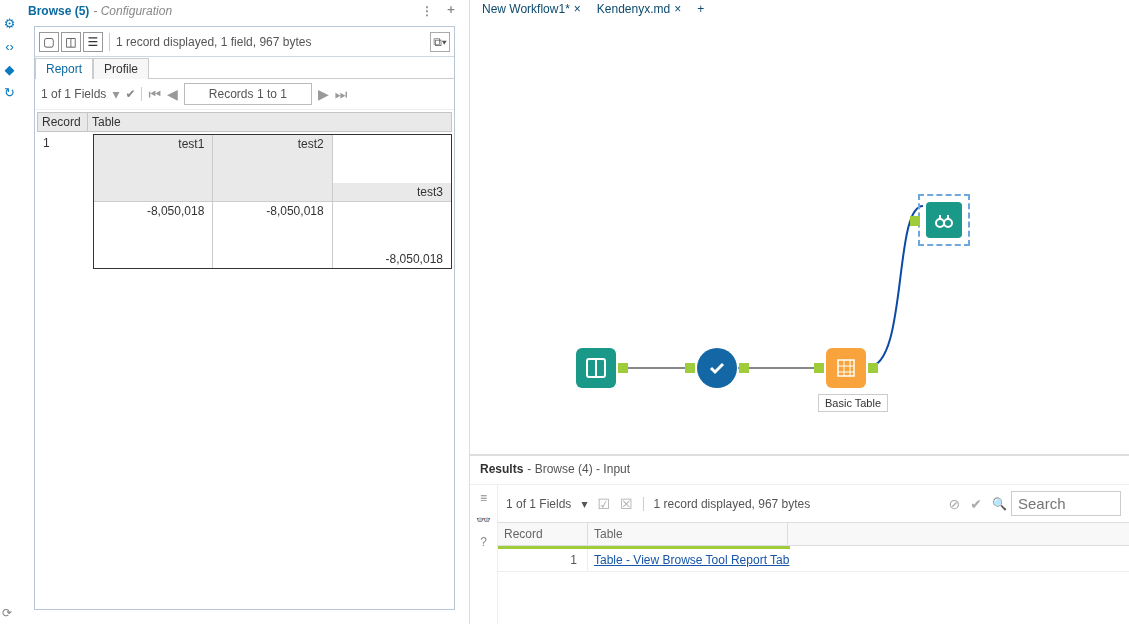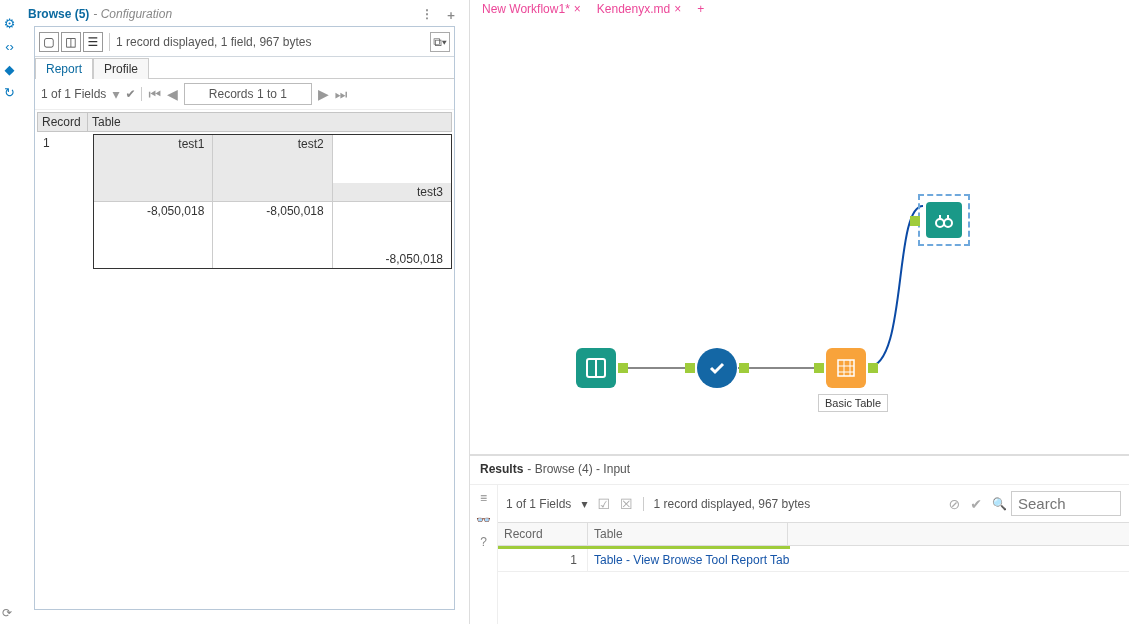--- a/index.html
+++ b/index.html
@@ -2,21 +2,21 @@
 <html><head>
 <meta charset="utf-8">
 <style>
 * { box-sizing: border-box; margin: 0; padding: 0; font-family: "Segoe UI", Tahoma, sans-serif; }
 body { width: 1129px; height: 624px; background: #fff; display: flex; font-size: 12px; color: #333; position: relative; overflow: hidden; }
 
 .left-icons { width: 20px; display: flex; flex-direction: column; align-items: center; padding-top: 16px; gap: 8px; border-right: 1px solid transparent; }
 .left-icons .icon { color: #0b7abf; cursor: pointer; font-size: 13px; }
 
 .config-panel { width: 450px; display: flex; flex-direction: column; border-right: 1px solid #ddd; }
-.config-header { height: 18px; padding: 7px 8px; color: #0b6aa0; font-weight: 600; font-size: 12px; display: flex; align-items: flex-start; gap: 4px; }
+.config-header { height: 18px; padding: 0 8px; color: #0b6aa0; font-weight: 600; font-size: 12px; display: flex; align-items: flex-end; gap: 4px; }
 .config-header .subtitle { color: #888; font-weight: 400; font-style: italic; }
 .config-header .spacer { flex: 1; }
 .config-header .hdr-icon { color: #888; padding: 0 4px; cursor: pointer; }
 
 .config-body { flex: 1; margin: 8px 14px 14px; border: 1px solid #b8c8d8; background: #fff; display: flex; flex-direction: column; }
 .cb-toolbar { height: 30px; border-bottom: 1px solid #d0d7de; display: flex; align-items: center; padding: 0 4px; gap: 2px; }
 .cb-toolbar .tb-btn { width: 20px; height: 20px; border: 1px solid #999; background: #fff; display: inline-flex; align-items: center; justify-content: center; cursor: pointer; }
 .cb-toolbar .divider { width: 1px; height: 18px; background: #ccc; margin: 0 4px; }
 .cb-toolbar .status { flex: 0 0 auto; color: #555; }
 .cb-toolbar .flex { flex: 1; }
@@ -37,21 +37,21 @@
 .dt-hdr .rec { width: 50px; padding: 2px 4px; border-right: 1px solid #c5c5c5; }
 .dt-hdr .tbl { flex: 1; padding: 2px 4px; }
 .inner-table { margin-left: 56px; border: 1px solid #333; margin-top: 2px; }
 .inner-table .row { display: flex; }
 .inner-table .cell { flex: 1; text-align: right; padding: 2px 8px; border-right: 1px solid #ccc; }
 .inner-table .cell:last-child { border-right: none; margin-top: 48px; }
 .inner-table .hdr .cell { background: #e9e9e9; border-bottom: 1px solid #ccc; }
 .rec-num { position: absolute; margin-top: 2px; padding-left: 6px; color: #333; }
 
 .right-pane { flex: 1; display: flex; flex-direction: column; }
-.canvas-tabs { height: 18px; display: flex; align-items: center; padding-left: 12px; gap: 16px; color: #ec4899; }
+.canvas-tabs { height: 18px; display: flex; align-items: center; padding-left: 12px; gap: 16px; color: #0c4a6e; }
 .canvas-tabs .ctab { display: flex; align-items: center; gap: 4px; cursor: pointer; }
 .canvas { flex: 1; position: relative; background: #fff; }
 
 .node { position: absolute; width: 40px; height: 40px; border-radius: 6px; display: flex; align-items: center; justify-content: center; }
 .node.green { background: #1a9988; }
 .node.blue { background: #1467a5; border-radius: 50%; }
 .node.orange { background: #f8a33b; }
 .port { position: absolute; width: 10px; height: 10px; background: #9fcc3b; }
 .port.in { left: -12px; top: 15px; }
 .port.out { right: -12px; top: 15px; }
@@ -77,21 +77,21 @@
 .search { display: flex; align-items: center; gap: 4px; color: #888; }
 .search input { border: 1px solid #ccc; padding: 3px 6px; width: 110px; font-size: 15px; }
 
 .results-table { }
 .rt-hdr { display: flex; background: #f8f8f8; border-top: 1px solid #ddd; border-bottom: 1px solid #ddd; }
 .rt-hdr .rcol { width: 90px; padding: 4px 6px; border-right: 1px solid #ddd; color: #666; }
 .rt-hdr .tcol { width: 200px; padding: 4px 6px; border-right: 1px solid #ddd; color: #666; }
 .rt-divider { height: 3px; background: #9fcc3b; margin: 0 0; width: 292px; }
 .rt-row { display: flex; border-bottom: 1px solid #eee; }
 .rt-row .rcol { width: 90px; text-align: right; padding: 4px 10px; border-right: 1px solid #eee; color: #555; }
-.rt-row .tcol { flex: 0; padding: 4px 6px; color: #1756a9; cursor: pointer; white-space: nowrap; width: 220px; }
+.rt-row .tcol { flex: 0; padding: 4px 6px; color: #1756a9; cursor: pointer; white-space: nowrap; width: 220px; text-decoration: underline; }
 
 svg { display: block; }
 .bottom-icon { position: absolute; left: 2px; bottom: 4px; color: #888; cursor: pointer; }
 </style>
 </head>
 <body>
 
 <div class="left-icons">
   <span class="icon">⚙</span>
   <span class="icon">‹›</span>

